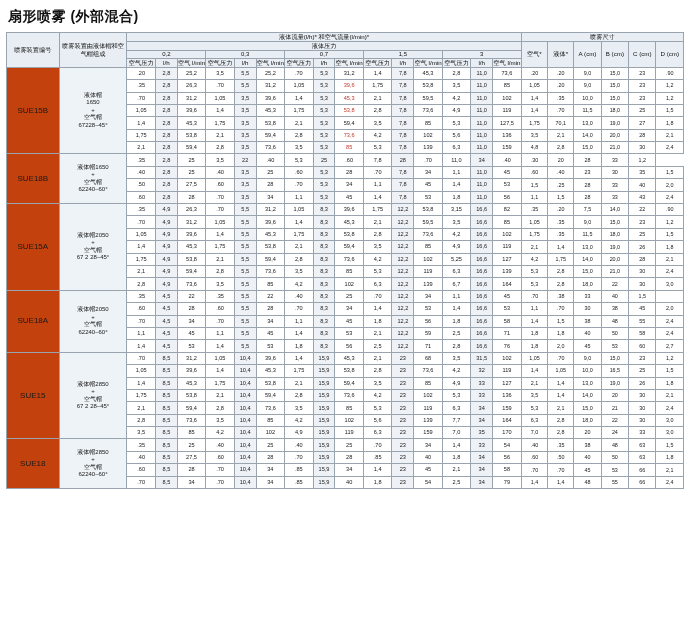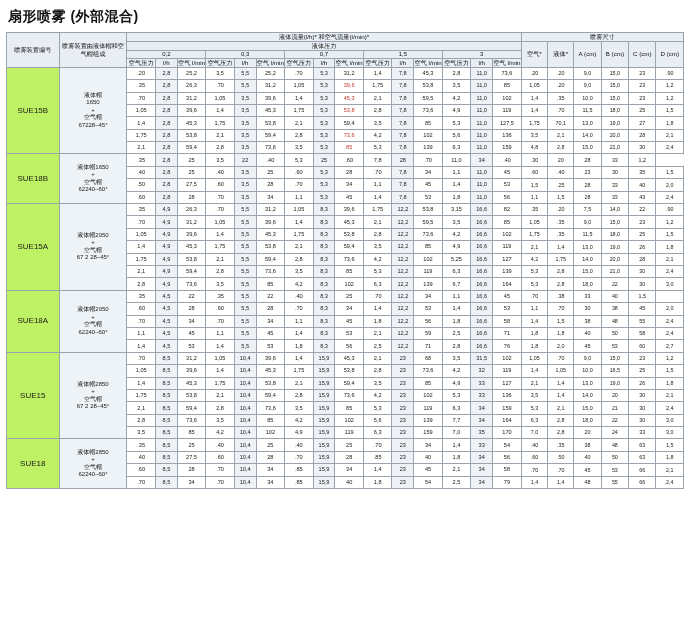--- a/index.html
+++ b/index.html
@@ -30,21 +30,21 @@
   }
   thead td{
     background:#e8eef3;
     font-size:6.2px;
     font-weight:bold;
     color:#111;
     padding:2px 1px;
   }
   thead td.sub{font-size:6px;}
   td.code{
-    font-size:8px;font-weight:bold;background:#bef264;
+    font-size:8px;font-weight:bold;background:#c2410c;
   }
   td.setup{
     font-size:6px;background:#eef3f7;line-height:1.45;
   }
   .datarow td{height:11.4px;}
   .band-a{background:#eef2f6;}
   .band-b{background:#ffffff;}
   .red{color:#c0392b;}
   td.dim{font-size:5.4px;}
   .vsep{border-left:1px solid #9aa4ae;}

